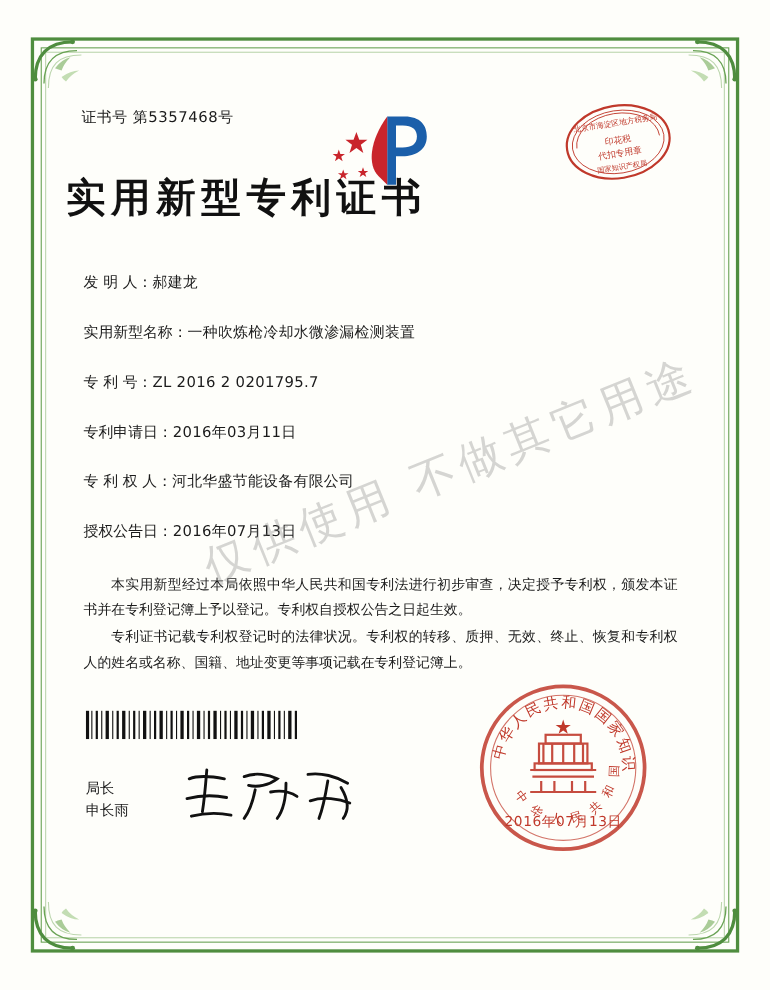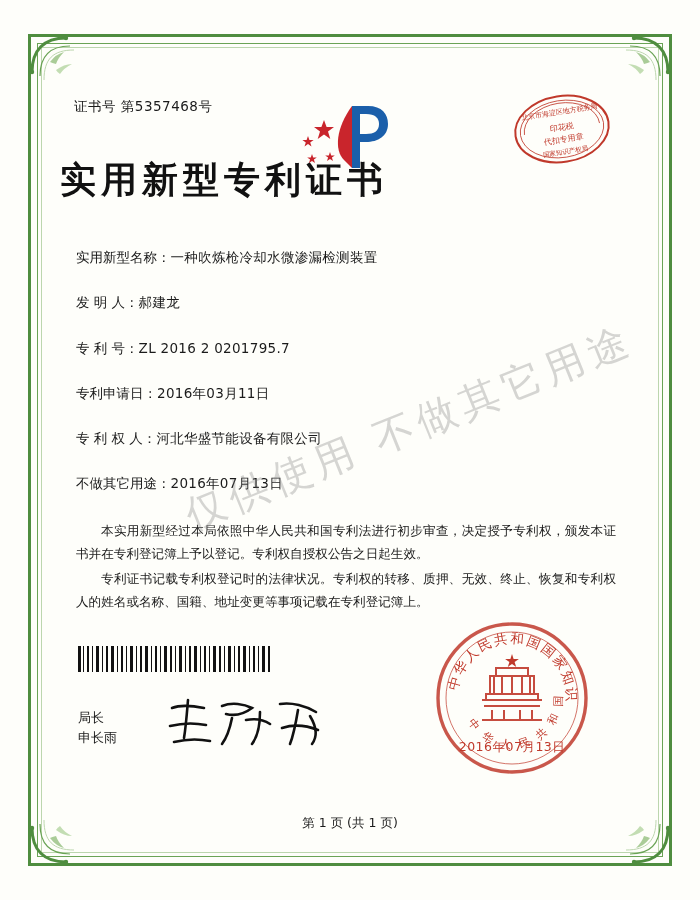--- a/index.html
+++ b/index.html
@@ -159,20 +159,21 @@
     height: 26px;
   }
 
   
   .sign-block {
     position: absolute;
     left: 18px;
     bottom: 92px;
     font-size: 13px;
     line-height: 1.55;
+    font-family: Liberation Mono, monospace;
   }
   .handwriting {
     position: absolute;
     left: 100px;
     bottom: 86px;
     width: 180px;
     height: 62px;
   }
 
   
@@ -283,36 +284,36 @@
         <text x="52" y="62" font-size="6.5" fill="#c0392b" text-anchor="middle" font-family="DejaVu Sans, sans-serif">国家知识产权局</text>
       </svg>
     </div>
 
     <div class="cert-no">证书号 第5357468号</div>
 
     <div class="doc-title">实用新型专利证书</div>
 
     <div class="fields">
       <div class="field-row">
+        <span class="field-label">发 明 人：</span><span class="field-value">郝建龙</span>
+      </div>
+      <div class="field-row">
         <span class="field-label">实用新型名称：</span><span class="field-value">一种吹炼枪冷却水微渗漏检测装置</span>
       </div>
       <div class="field-row">
-        <span class="field-label">发 明 人：</span><span class="field-value">郝建龙</span>
-      </div>
-      <div class="field-row">
         <span class="field-label">专 利 号：</span><span class="field-value">ZL 2016 2 0201795.7</span>
       </div>
       <div class="field-row">
         <span class="field-label">专利申请日：</span><span class="field-value">2016年03月11日</span>
       </div>
       <div class="field-row">
         <span class="field-label">专 利 权 人：</span><span class="field-value">河北华盛节能设备有限公司</span>
       </div>
       <div class="field-row">
-        <span class="field-label">不做其它用途：</span><span class="field-value">2016年07月13日</span>
+        <span class="field-label">授权公告日：</span><span class="field-value">2016年07月13日</span>
       </div>
     </div>
 
     <div class="paragraphs">
       <div class="para">本实用新型经过本局依照中华人民共和国专利法进行初步审查，决定授予专利权，颁发本证书并在专利登记簿上予以登记。专利权自授权公告之日起生效。</div>
       <div class="para">专利证书记载专利权登记时的法律状况。专利权的转移、质押、无效、终止、恢复和专利权人的姓名或名称、国籍、地址变更等事项记载在专利登记簿上。</div>
     </div>
 
     <div class="watermark">仅供使用 不做其它用途</div>
 
@@ -406,16 +407,15 @@
           <rect x="62" y="48" width="32" height="8"></rect>
           <path d="M48 80 L108 80 M50 86 L106 86"></path>
           <path d="M58 90 L58 100 M70 90 L70 100 M86 90 L86 100 M98 90 L98 100"></path>
           <path d="M48 100 L108 100"></path>
         </g>
         <polygon points="78,34 79.6,39 84.9,39 80.6,42.1 82.2,47 78,44 73.8,47 75.4,42.1 71.1,39 76.4,39" fill="#c0392b"></polygon>
       </svg>
     </div>
     <div class="seal-date">2016年07月13日</div>
 
-    <div class="page-foot">第 1 页 (共 1 页)</div>
 
   </div>
 </div>
 
 </body></html>

